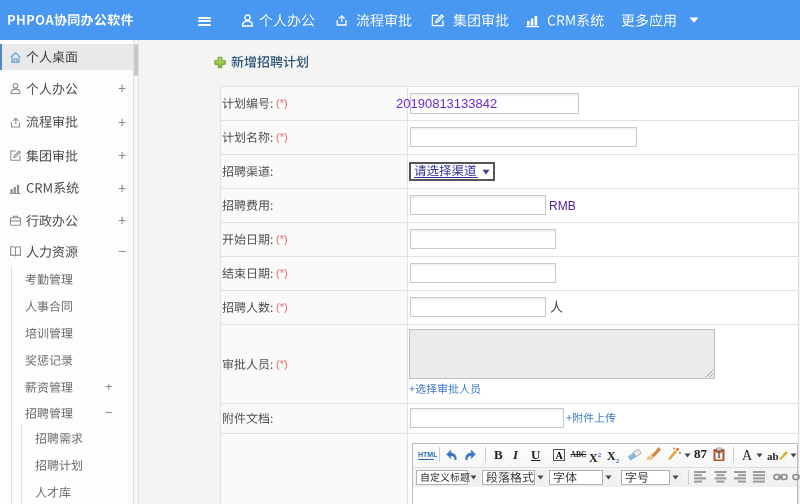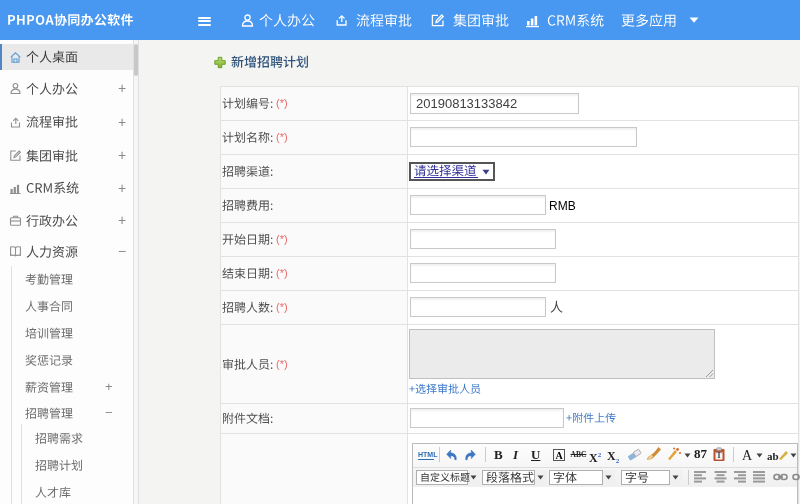--- a/index.html
+++ b/index.html
@@ -439,40 +439,40 @@
       <g fill="#4d4d4d" transform="translate(0,10.8) scale(12)">
         <use href="#g80"></use>
         <use href="#g81" x="1.000"></use>
         <use href="#g82" x="2.000"></use>
         <use href="#g83" x="3.000"></use>
         <use href="#g66" x="4.000"></use>
       </g>
     </svg>
   </div>
 <div style="position:absolute;left:410px;top:93px;width:169px;height:21px;background:#fff;border:1px solid #c9c9c9;box-shadow:inset 0 2px 2px rgba(0,0,0,0.06)"></div>
-<div style="position:absolute;left:416px;top:93.8px;font-family:'Liberation Sans',sans-serif;font-size:13px;color:#404040;font-weight:normal;line-height:20px;white-space:nowrap">20190813133842</div>
+<div style="position:absolute;left:396px;top:93.8px;font-family:'Liberation Sans',sans-serif;font-size:13px;color:#6d28d9;font-weight:normal;line-height:20px;white-space:nowrap">20190813133842</div>
 <div style="position:absolute;left:410px;top:127px;width:227px;height:20px;background:#fff;border:1px solid #c9c9c9;box-shadow:inset 0 2px 2px rgba(0,0,0,0.06)"></div>
 <div style="position:absolute;left:409px;top:162px;width:86px;height:19px;background:#fff;border:2px solid #555"></div>
 <div style="position:absolute;left:414px;top:164.4px;line-height:0">
     <svg class="tr" width="63" height="16" style="overflow:visible">
       <g fill="#32329b" transform="translate(0,11.2) scale(12.5)">
         <use href="#g84"></use>
         <use href="#g85" x="1.000"></use>
         <use href="#g86" x="2.000"></use>
         <use href="#g69" x="3.000"></use>
         <use href="#g70" x="4.000"></use>
       </g>
     </svg>
   </div>
 <div style="position:absolute;left:414px;top:177px;width:64px;height:1px;background:#32329b"></div>
 <svg style="position:absolute;left:482px;top:169px" width="8" height="6" viewBox="0 0 8 6">
     <path d="M0.5 0.8 L7.5 0.8 L4 5.4 Z" fill="#3c3c8c"></path>
   </svg>
 <div style="position:absolute;left:410px;top:195px;width:136px;height:20px;background:#fff;border:1px solid #c9c9c9;box-shadow:inset 0 2px 2px rgba(0,0,0,0.06)"></div>
-<div style="position:absolute;left:549px;top:196.5px;font-family:'Liberation Sans',sans-serif;font-size:12px;color:#000000;font-weight:normal;line-height:18px;white-space:nowrap">RMB</div>
+<div style="position:absolute;left:549px;top:196.5px;font-family:'Liberation Sans',sans-serif;font-size:12px;color:#4c1d95;font-weight:normal;line-height:18px;white-space:nowrap">RMB</div>
 <div style="position:absolute;left:410px;top:229px;width:146px;height:20px;background:#fff;border:1px solid #c9c9c9;box-shadow:inset 0 2px 2px rgba(0,0,0,0.06)"></div>
 <div style="position:absolute;left:410px;top:263px;width:146px;height:20px;background:#fff;border:1px solid #c9c9c9;box-shadow:inset 0 2px 2px rgba(0,0,0,0.06)"></div>
 <div style="position:absolute;left:410px;top:297px;width:136px;height:20px;background:#fff;border:1px solid #c9c9c9;box-shadow:inset 0 2px 2px rgba(0,0,0,0.06)"></div>
 <div style="position:absolute;left:550px;top:300.1px;line-height:0">
     <svg class="tr" width="13" height="17" style="overflow:visible">
       <g fill="#444" transform="translate(0,11.7) scale(13)">
         <use href="#g11"></use>
       </g>
     </svg>
   </div>

